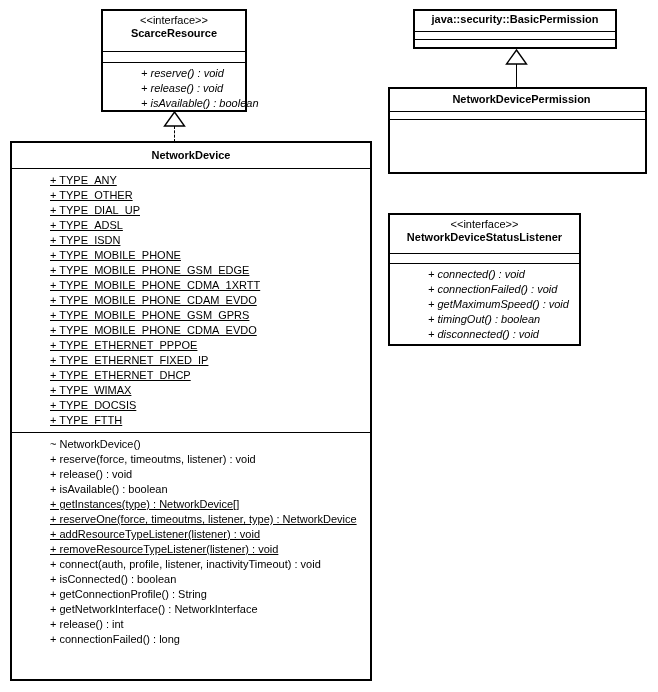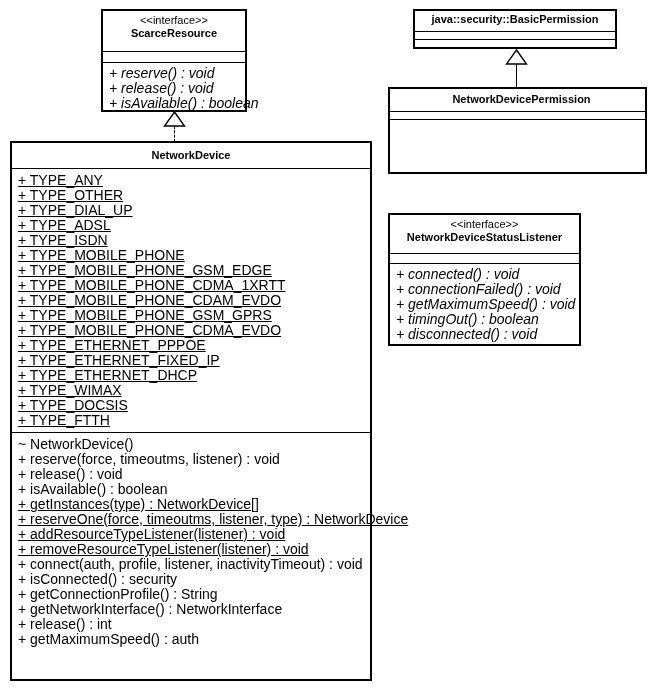--- a/index.html
+++ b/index.html
@@ -60,24 +60,25 @@
     box-sizing: border-box;
     padding: 3px 0 3px 0;
   }
   .uml-compartment.empty {
     height: 10px;
     padding: 0;
   }
 
   .uml-member {
     display: block;
-    font-size: 14px;
+    font-size: 11px;
     line-height: 15px;
     white-space: nowrap;
     padding: 0 4px 0 6px;
+    margin-left: 32px;
   }
   .uml-member.static {
     text-decoration: underline;
   }
   .uml-member.abstract {
     font-style: italic;
   }
 
   
   .rel-line {
@@ -156,25 +157,25 @@
     <div class="uml-compartment" style="padding-top:4px;">
       <span class="uml-member">~ NetworkDevice()</span>
       <span class="uml-member">+ reserve(force, timeoutms, listener) : void</span>
       <span class="uml-member">+ release() : void</span>
       <span class="uml-member">+ isAvailable() : boolean</span>
       <span class="uml-member static">+ getInstances(type) : NetworkDevice[]</span>
       <span class="uml-member static">+ reserveOne(force, timeoutms, listener, type) : NetworkDevice</span>
       <span class="uml-member static">+ addResourceTypeListener(listener) : void</span>
       <span class="uml-member static">+ removeResourceTypeListener(listener) : void</span>
       <span class="uml-member">+ connect(auth, profile, listener, inactivityTimeout) : void</span>
-      <span class="uml-member">+ isConnected() : security</span>
+      <span class="uml-member">+ isConnected() : boolean</span>
       <span class="uml-member">+ getConnectionProfile() : String</span>
       <span class="uml-member">+ getNetworkInterface() : NetworkInterface</span>
       <span class="uml-member">+ release() : int</span>
-      <span class="uml-member">+ getMaximumSpeed() : auth</span>
+      <span class="uml-member">+ connectionFailed() : long</span>
     </div>
   </div>
 
   <div class="uml-class" id="cls-basic-permission" style="left:413px; top:9px; width:204px; height:40px;">
     <div class="uml-header" style="height:20px; padding-top:2px;">
       <span class="uml-name">java::security::BasicPermission</span>
     </div>
     <div class="uml-divider"></div>
     <div class="uml-compartment empty" style="height:7px;"></div>
     <div class="uml-divider"></div>

